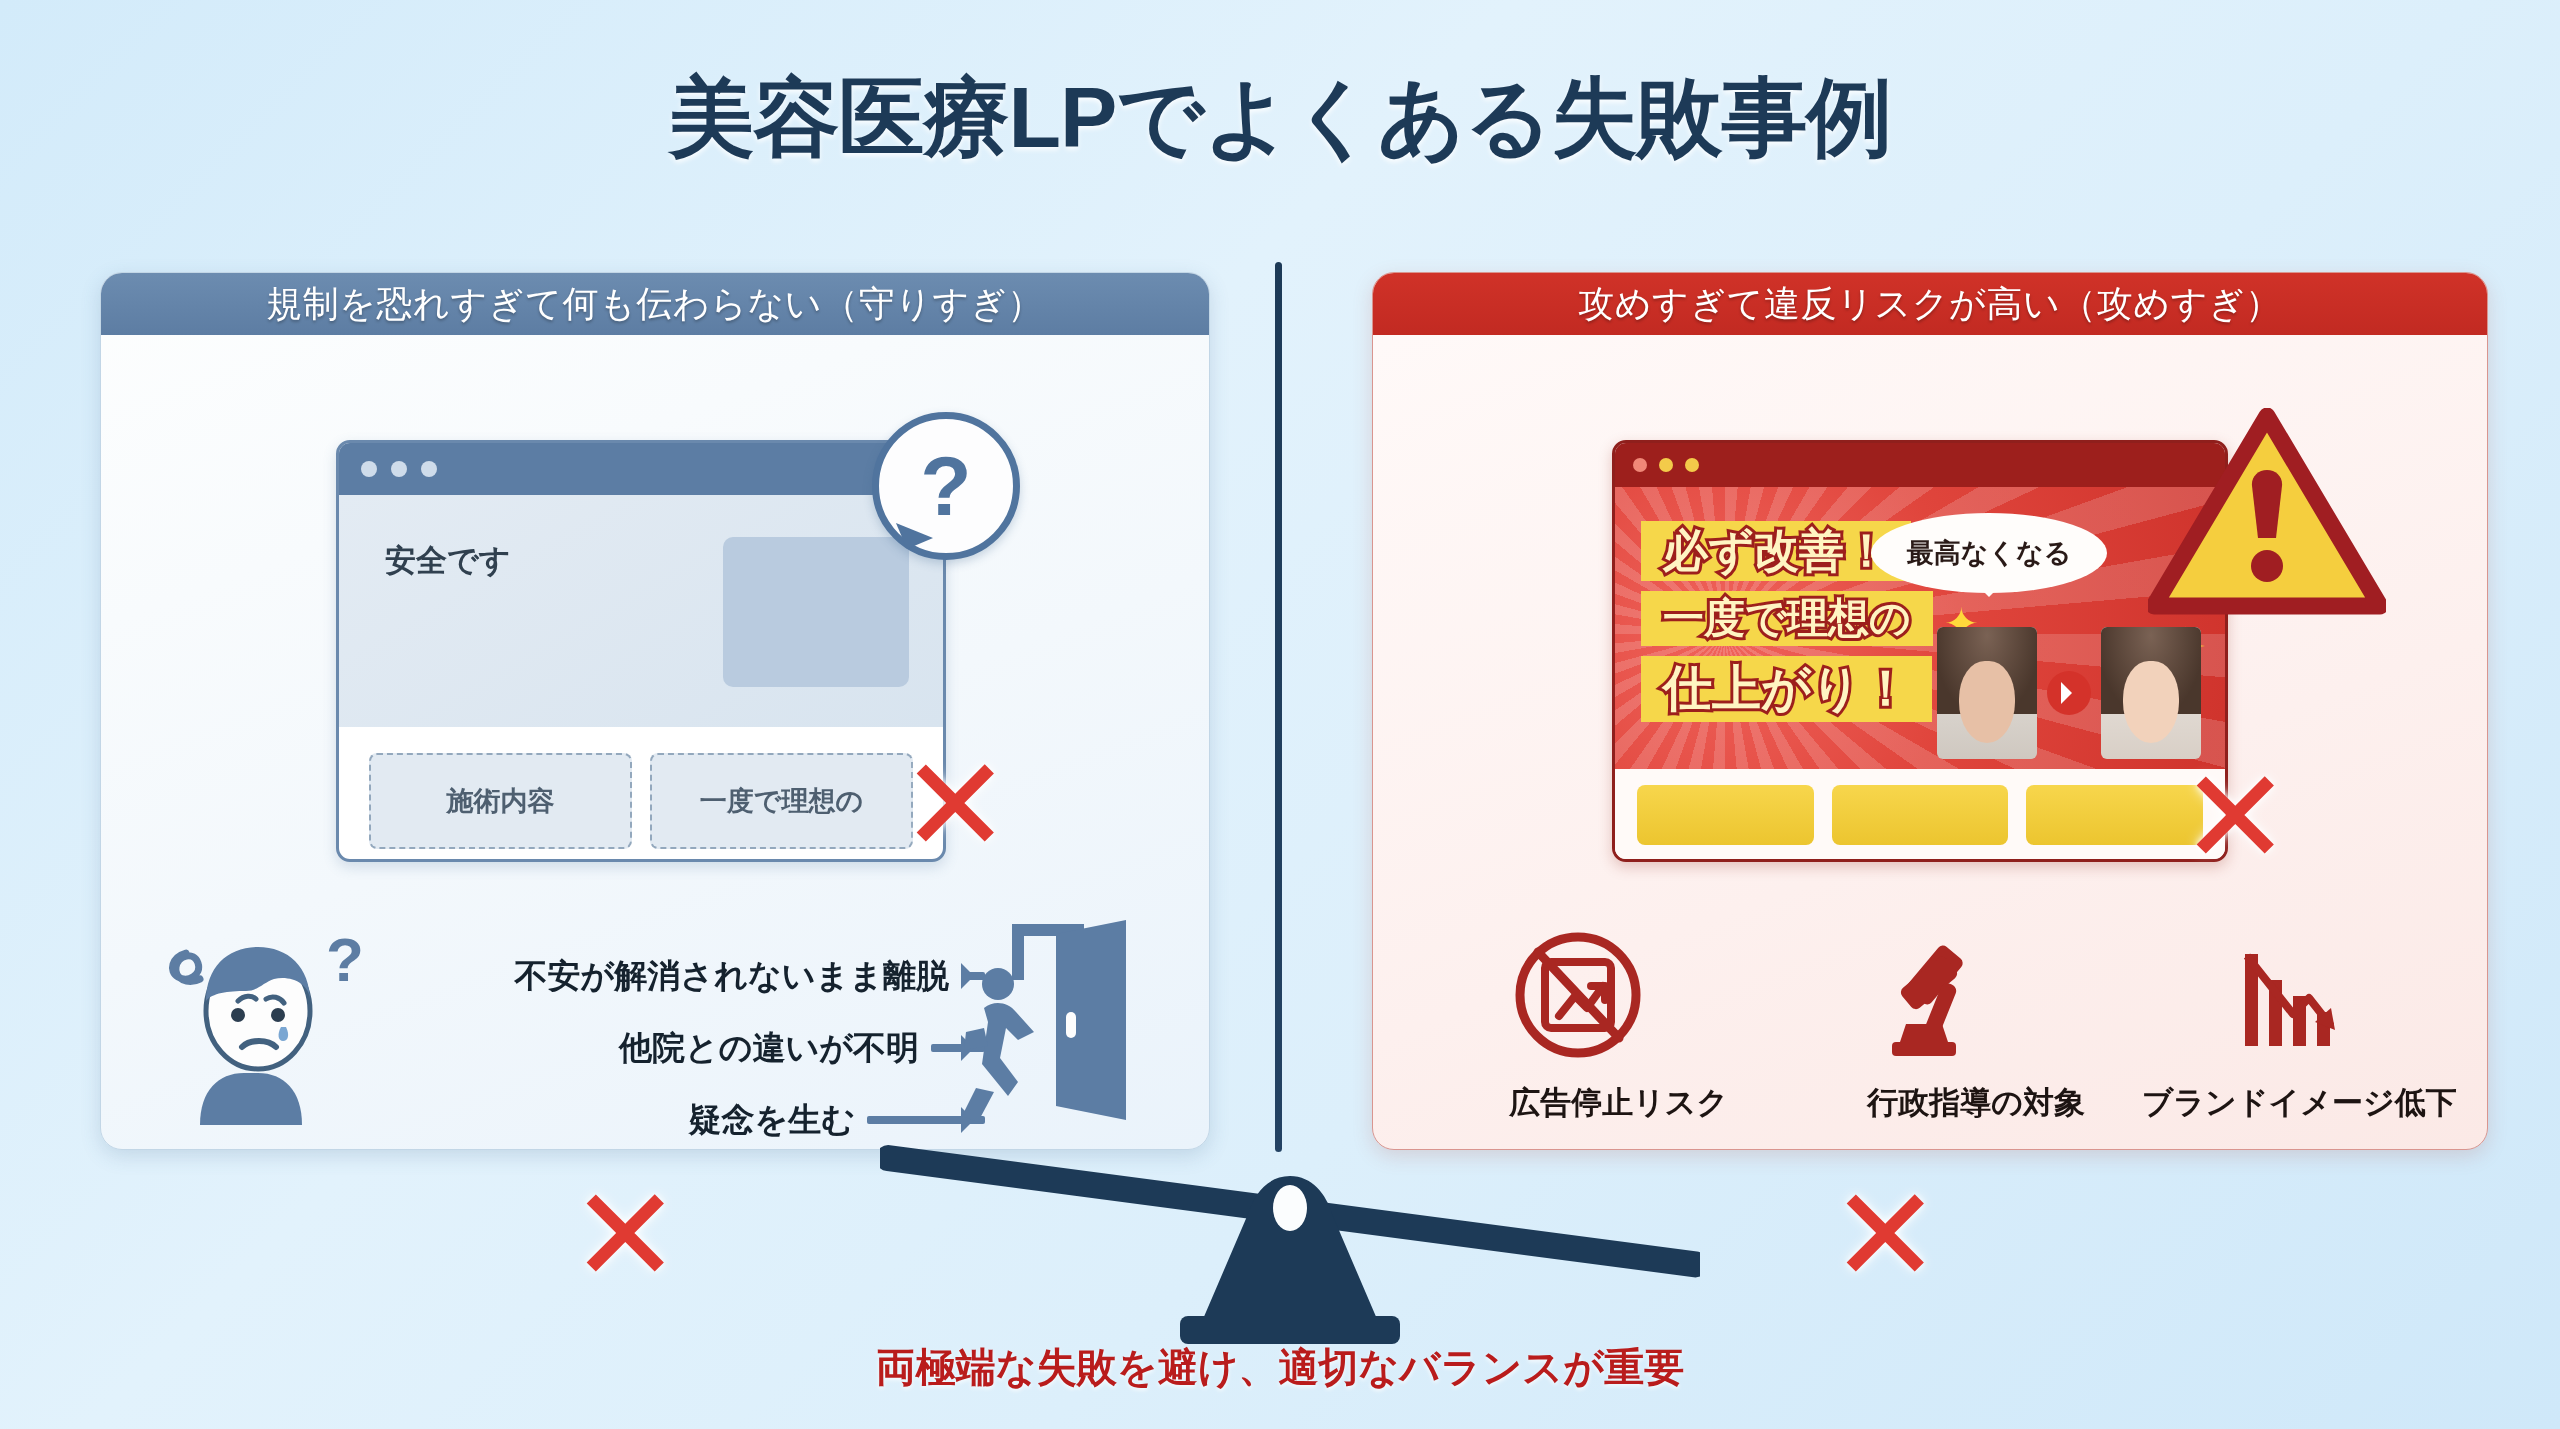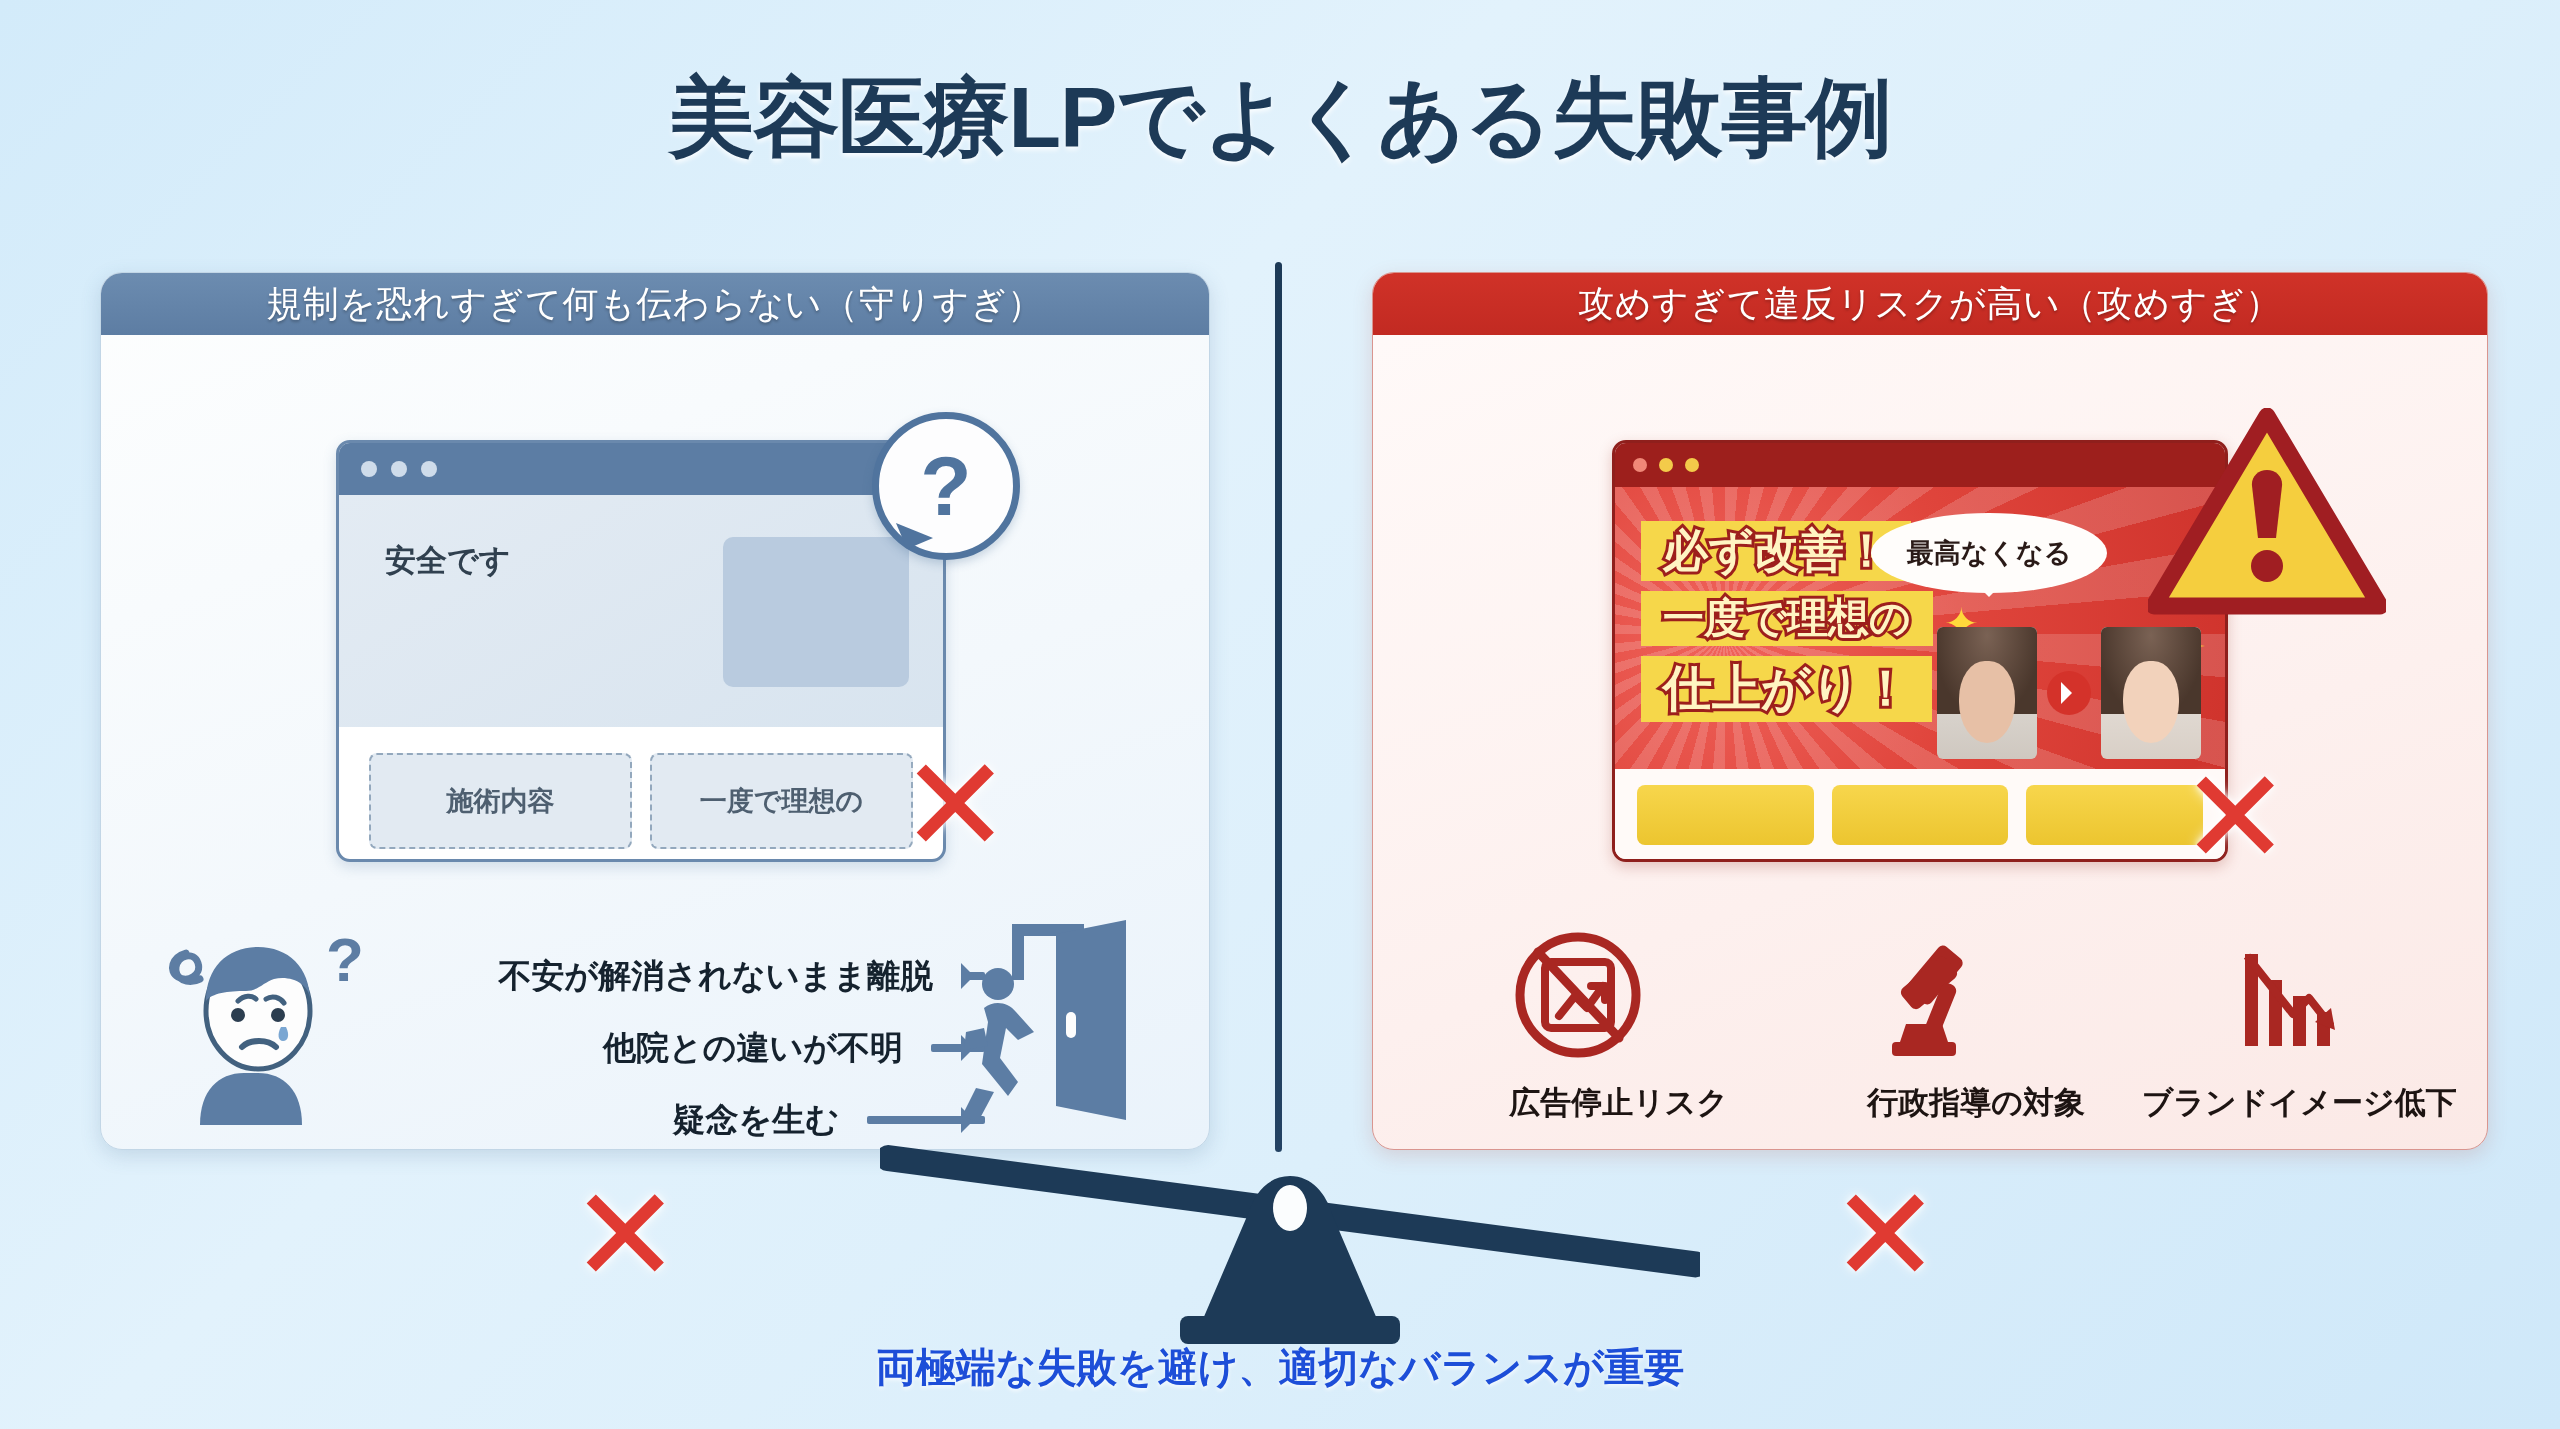--- a/index.html
+++ b/index.html
@@ -87,21 +87,21 @@
   }
   .qbubble::after{
     content:""; position:absolute; left:8px; bottom:-16px;
     width:0;height:0;border:20px solid transparent;
     border-top-color:#50749e; transform:rotate(22deg);
   }
 
   
   .worry { position:absolute; left:150px; top:915px; width:220px; height:230px; }
   .bullets { position:absolute; left:385px; top:940px; width:600px; }
-  .brow { display:flex; align-items:center; justify-content:flex-end; height:72px; gap:28px; }
+  .brow { display:flex; align-items:center; justify-content:flex-end; height:72px; gap:12px; }
   .brow span.tx { font-size:33px; font-weight:bold; color:#15222e; white-space:nowrap; }
   .arrw { display:inline-block; height:8px; background:#5c7da4; position:relative; border-radius:2px; }
   .arrw::after{ content:""; position:absolute; right:-2px; top:-9px;
     border:13px solid transparent; border-left-color:#5c7da4; }
   .door { position:absolute; left:960px; top:912px; width:190px; height:220px; }
 
   
   .mock-r {
     position:absolute; left:1612px; top:440px; width:616px; height:422px;
     border-radius:14px; overflow:hidden;
@@ -165,21 +165,21 @@
   .x2 { left:2180px; top:752px;  font-size:132px; }
   .x3 { left:570px;  top:1170px; font-size:132px; }
   .x4 { left:1830px; top:1170px; font-size:132px; }
 
   
   .seesaw { position:absolute; left:880px; top:1080px; width:820px; height:280px; }
 
   
   .caption {
     position:absolute; top:1340px; left:0; width:100%; text-align:center;
-    font-size:40px; font-weight:bold; color:#1d4ed8;
+    font-size:40px; font-weight:bold; color:#b91c1c;
     text-shadow:0 2px 4px rgba(255,255,255,.85);
   }
 </style>
 </head>
 <body>
 
 <div class="title">美容医療LPでよくある失敗事例</div>
 
 <div class="divider"></div>
 

